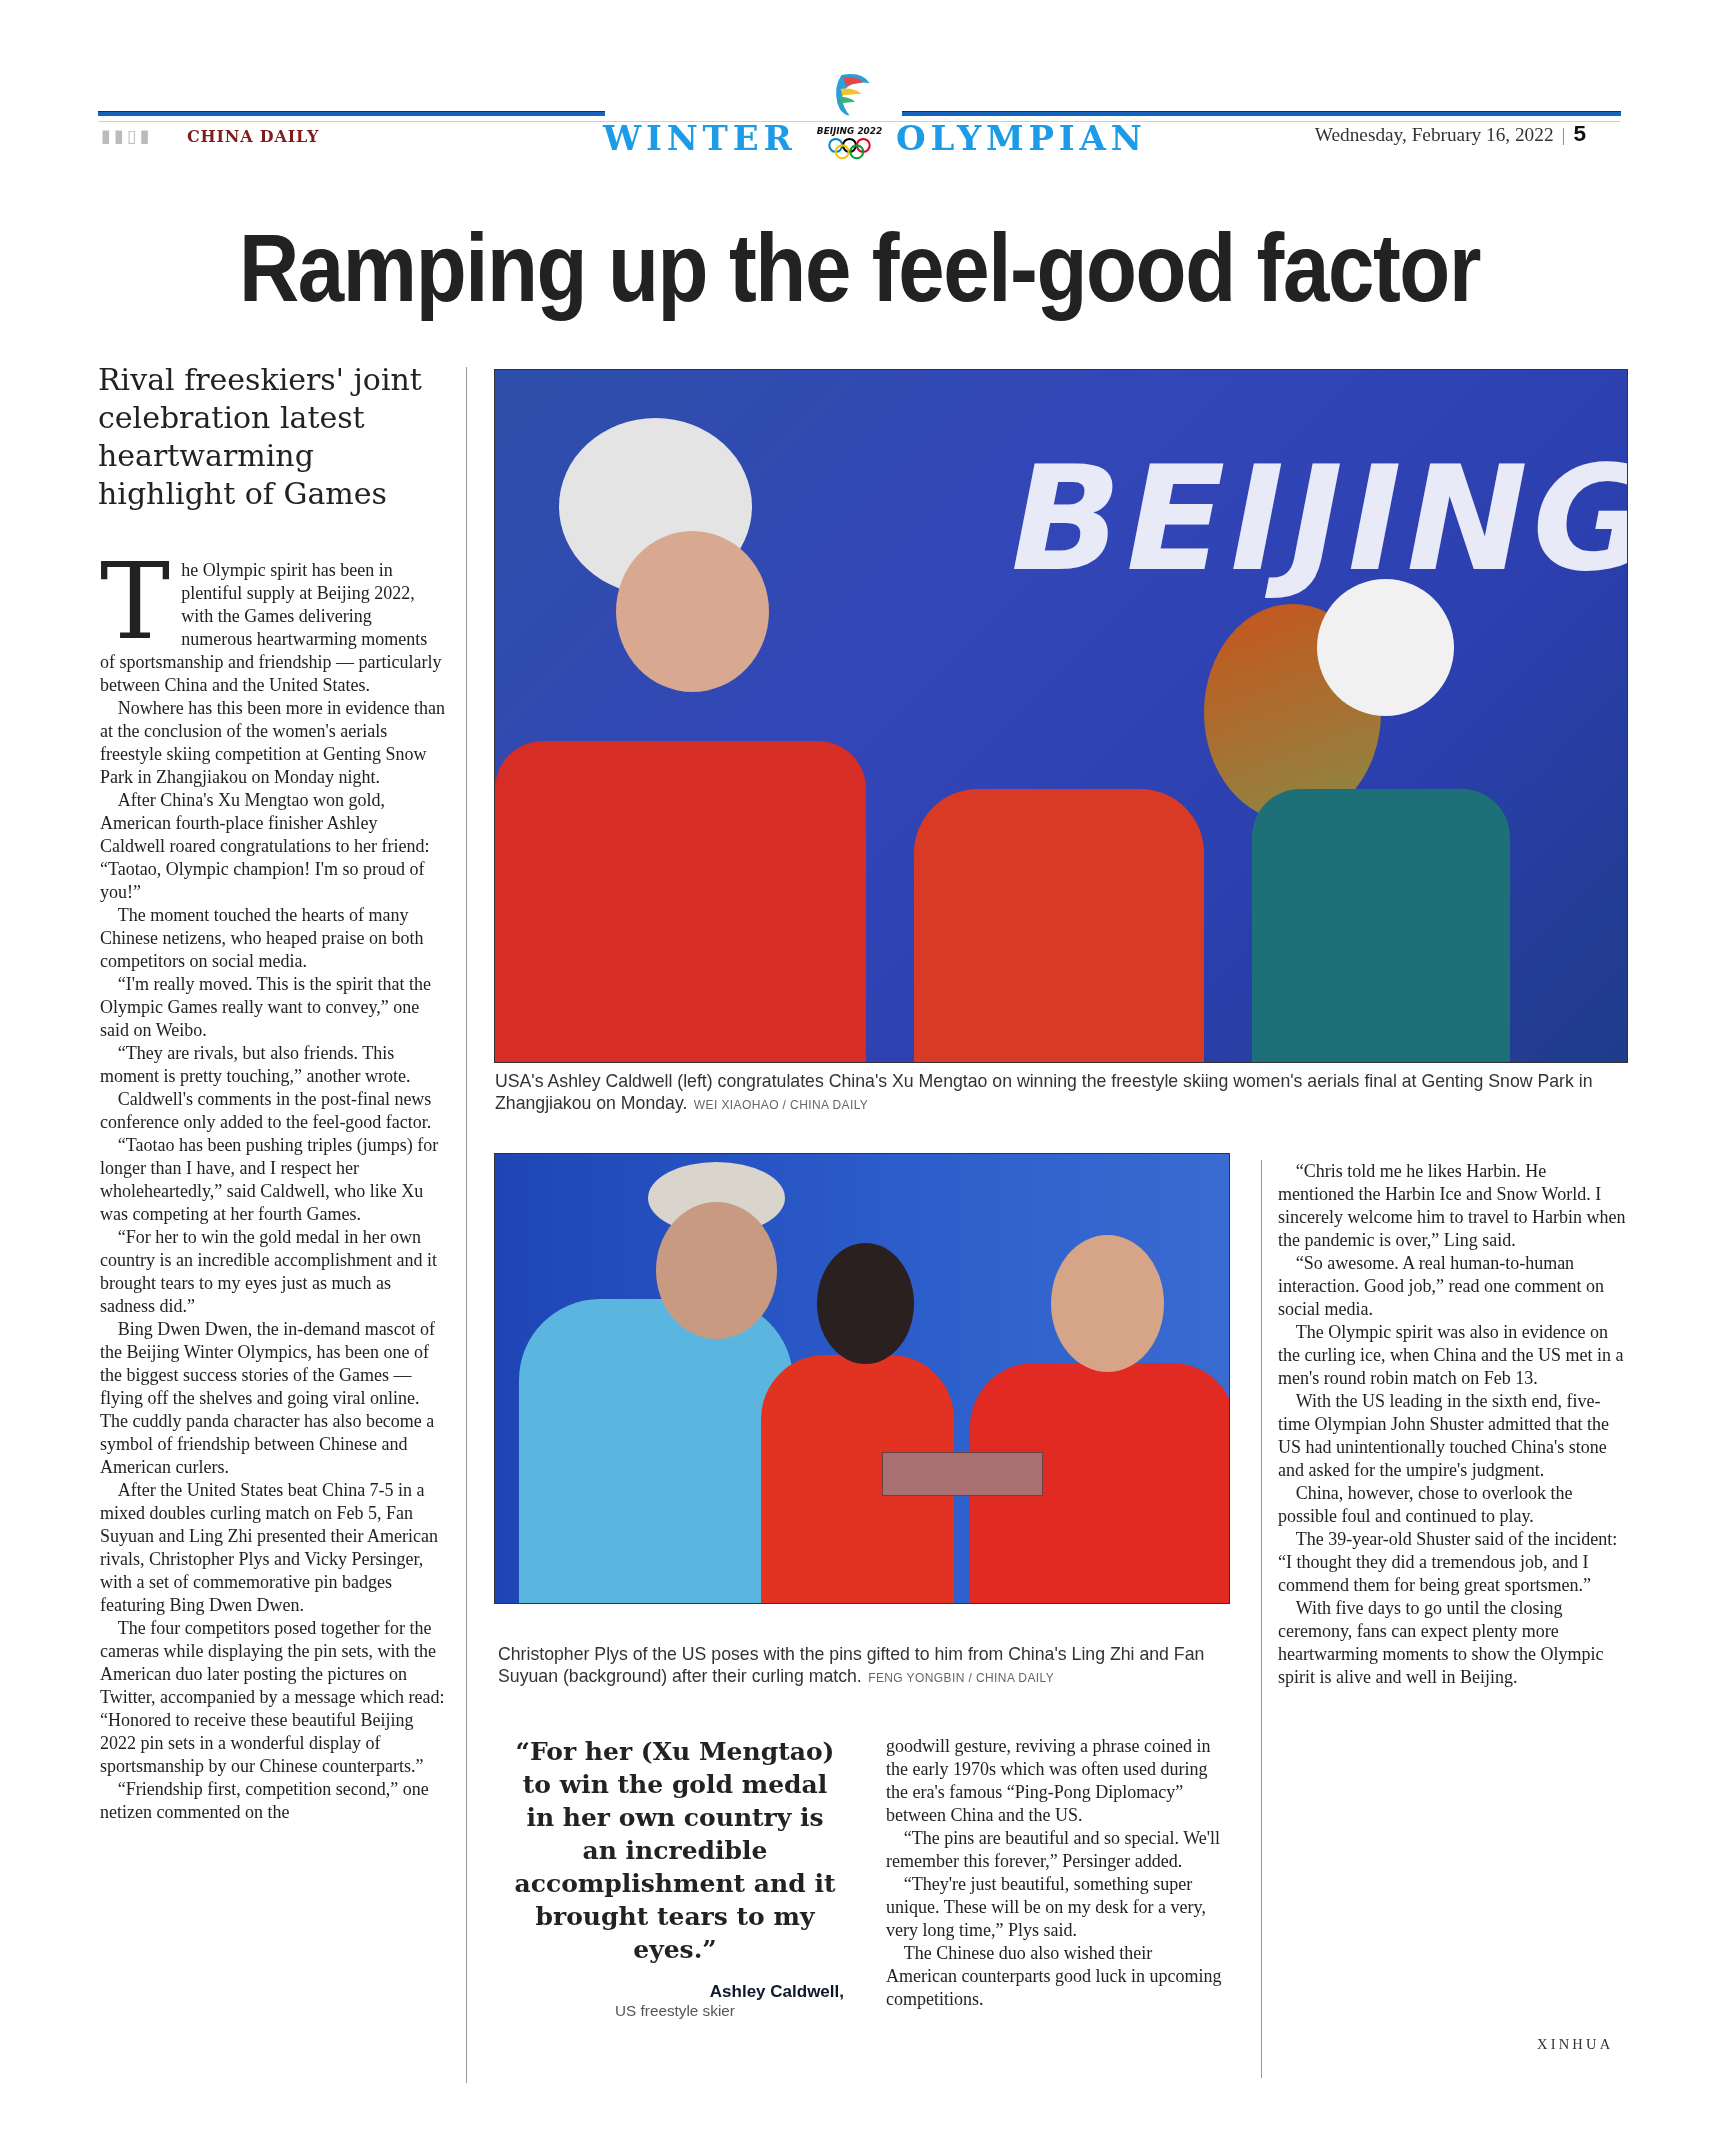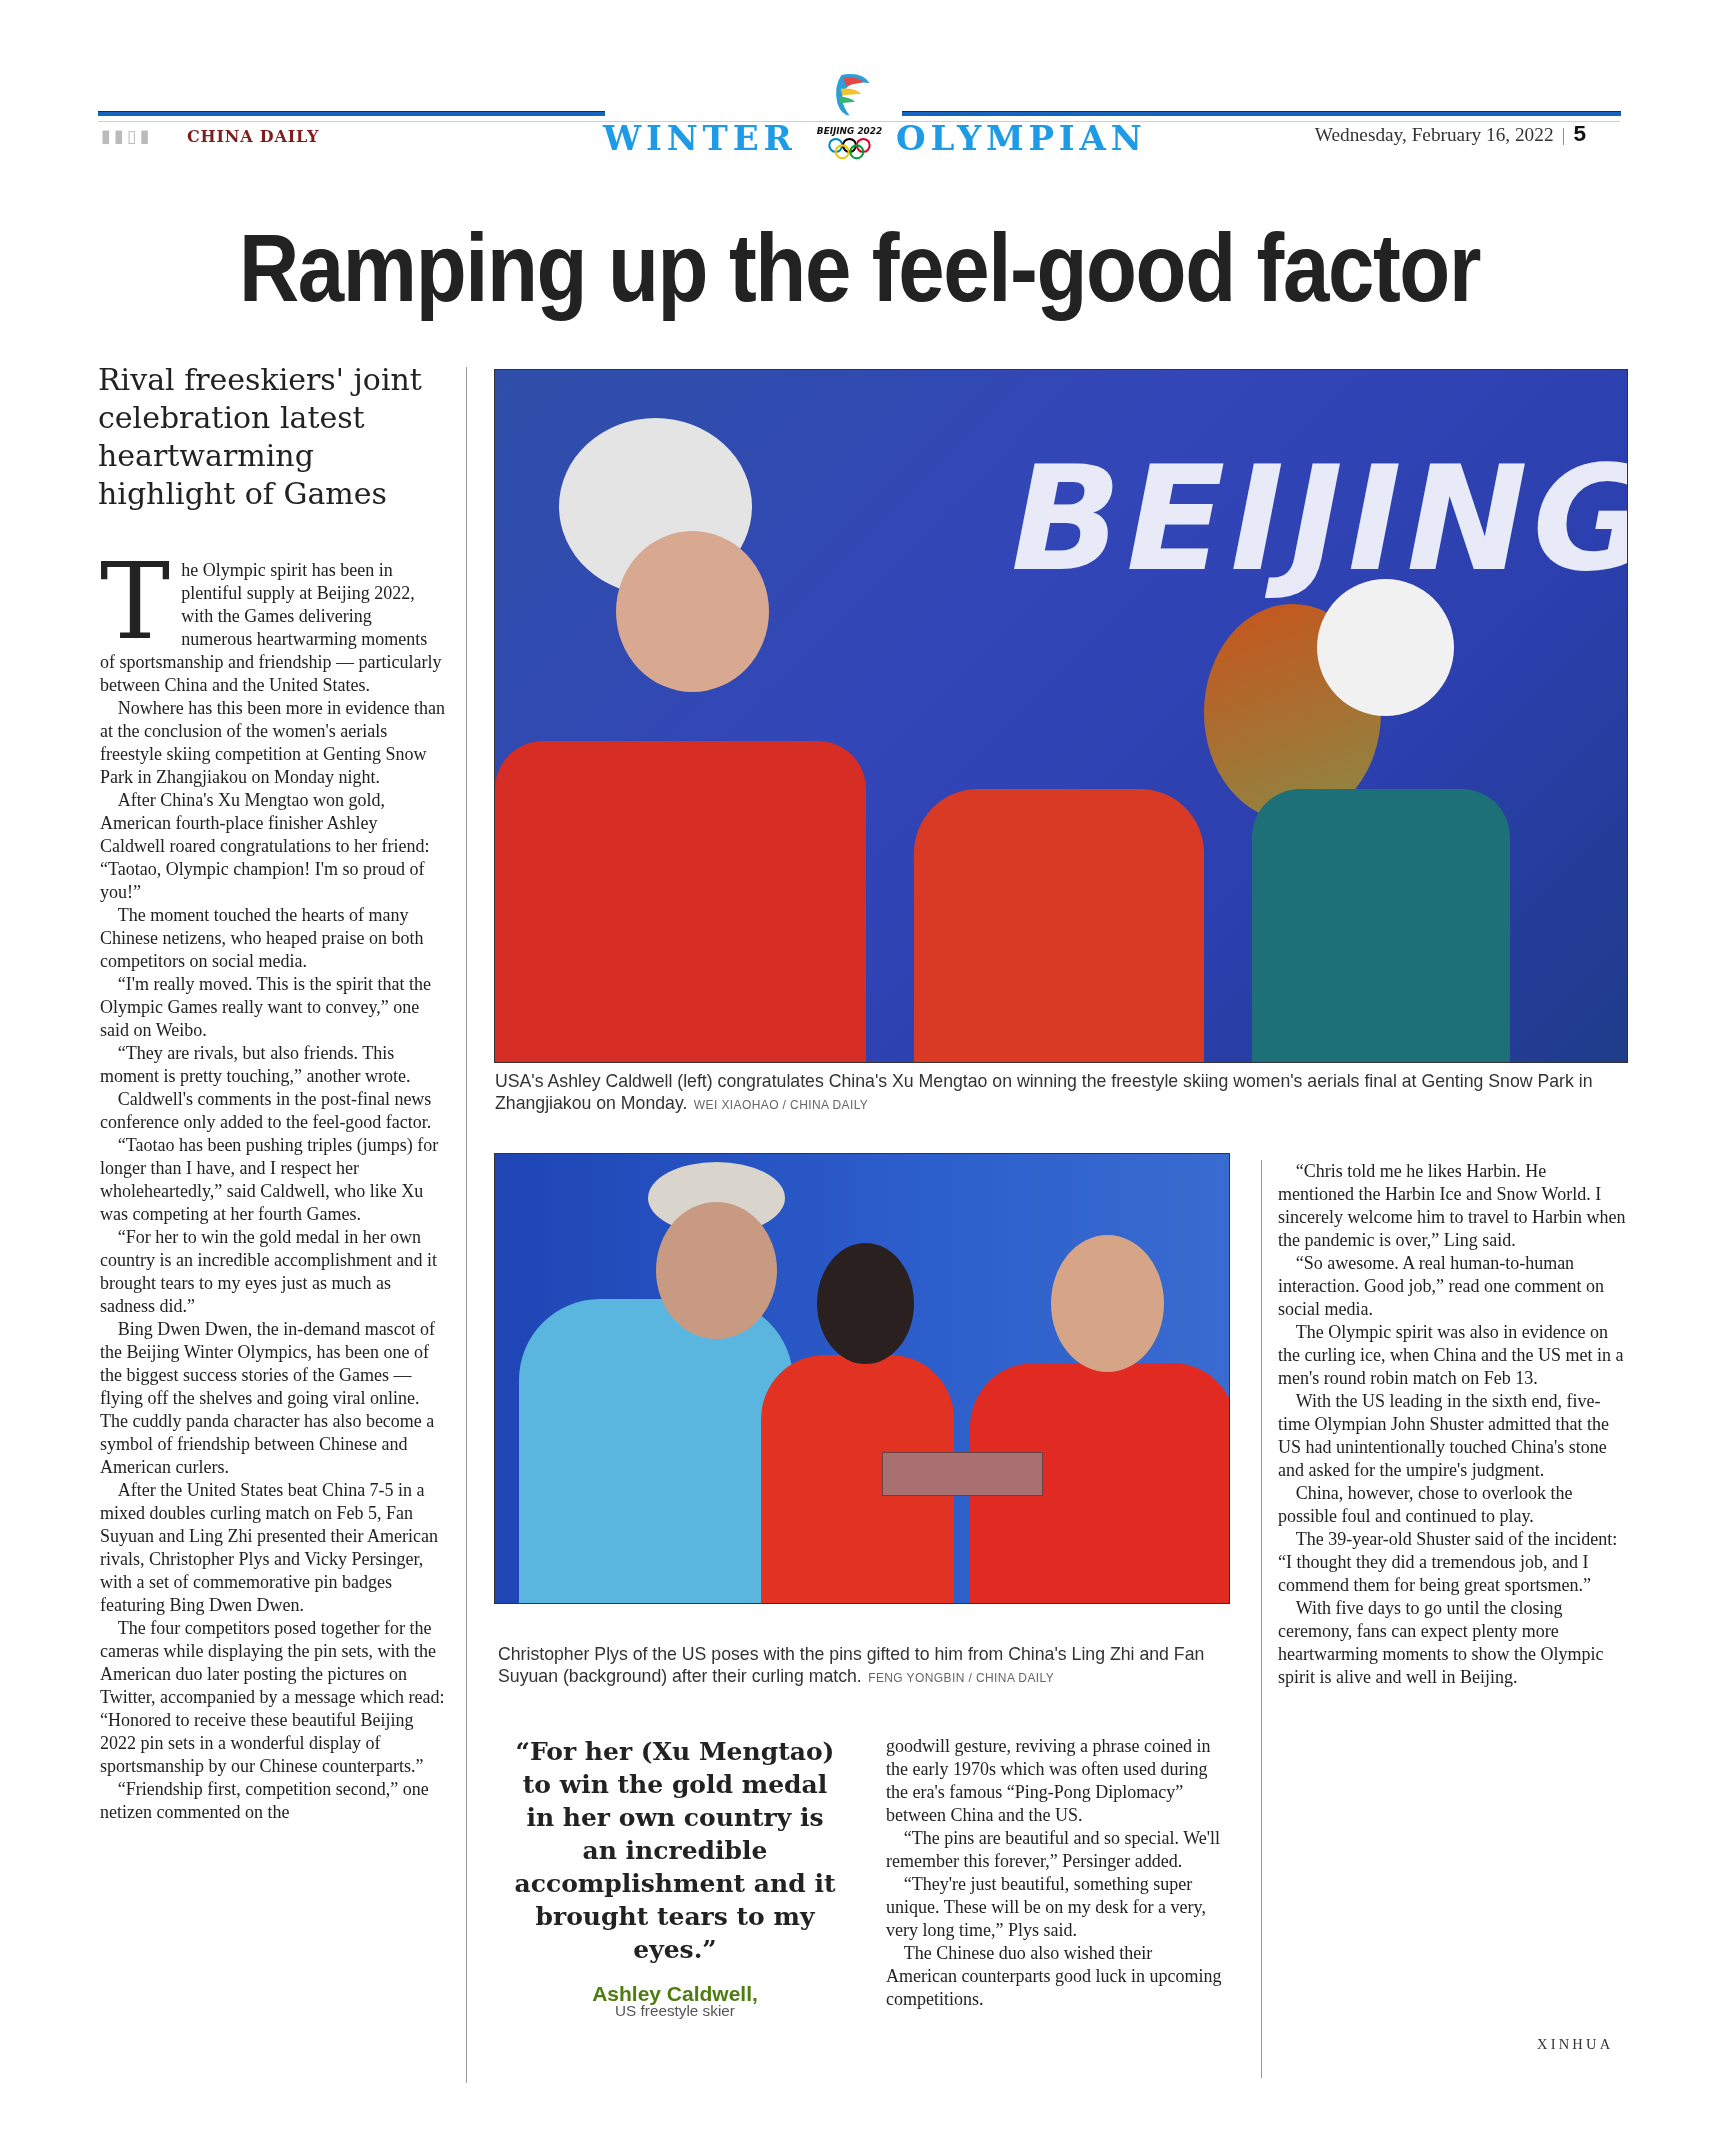--- a/index.html
+++ b/index.html
@@ -48,21 +48,21 @@
   .photo-word { position: absolute; left: 516px; top: 64px; font-family: "DejaVu Sans", sans-serif; font-weight: bold; font-style: italic; font-size: 145px; color: #e8eaf8; letter-spacing: 4.8px; }
   .shape { position: absolute; border-radius: 50%; }
 
   .caption { position: absolute; font-family: "Liberation Sans", sans-serif; font-size: 17.7px; line-height: 22px; color: #333; }
   .caption .credit { font-size: 12px; color: #666; margin-left: 6.4px; letter-spacing: 0.4px; }
   .caption1 { left: 495px; top: 1070px; width: 1128px; }
   .caption2 { left: 498px; top: 1643px; width: 741px; }
 
   
   .pullquote { position: absolute; left: 506px; top: 1735px; width: 338px; text-align: center; font-family: "DejaVu Serif", serif; font-weight: bold; font-size: 25px; line-height: 33px; color: #222; }
-  .pq-name { position: absolute; left: 506px; top: 1982px; width: 338px; text-align: center; font-family: "Liberation Sans", sans-serif; font-weight: bold; font-size: 21px; color: #4d7c0f; }
+  .pq-name { position: absolute; left: 506px; top: 1982px; width: 338px; text-align: right; font-family: "Liberation Sans", sans-serif; font-weight: bold; font-size: 17px; color: #0f172a; }
   .pq-role { position: absolute; left: 506px; top: 2002px; width: 338px; text-align: center; font-family: "Liberation Sans", sans-serif; font-size: 15.3px; color: #555; }
 
   .source { position: absolute; left: 1537px; top: 2036px; font-family: "Liberation Serif", serif; font-size: 14.5px; letter-spacing: 3.2px; color: #333; }
 </style>
 </head>
 <body>
 
 <div class="rule-top left"></div>
 <div class="rule-top right"></div>
 <div class="rule-thin"></div>

